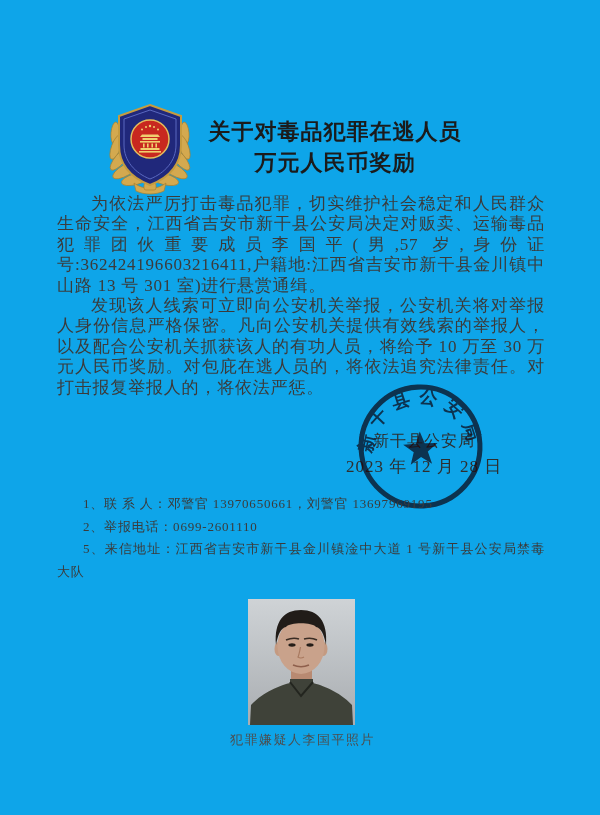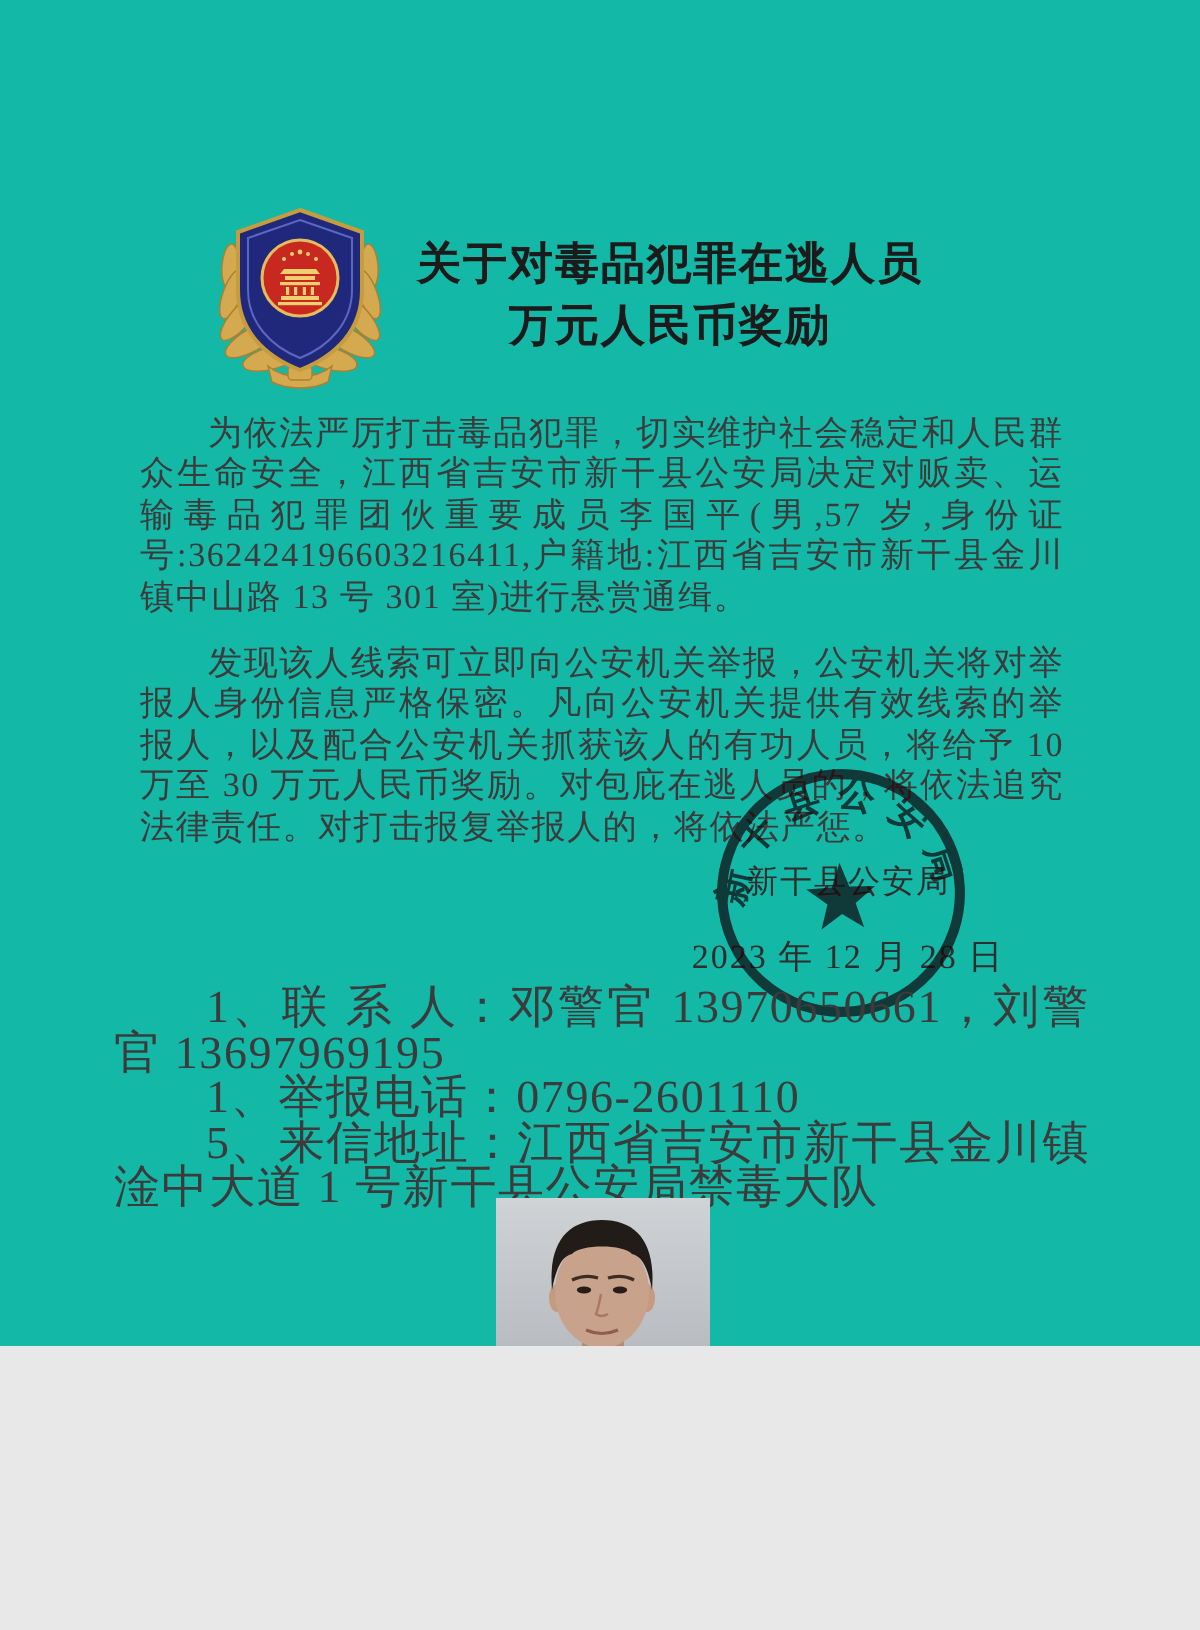--- a/index.html
+++ b/index.html
@@ -1,49 +1,49 @@
 <!DOCTYPE html>
 <html><head>
 <meta charset="utf-8">
 <style>
   html,body{margin:0;padding:0;background:#e8e8e8;}
   .page{
-    position:relative;width:600px;height:673px;margin:0 auto;
-    background:#14b8a6;overflow:hidden;
+    position:relative;width:600px;height:815px;margin:0 auto;
+    background:#0ea5e9;overflow:hidden;
     font-family:"Liberation Serif","DejaVu Serif",serif;
     color:#3b3b3b;
   }
   .badge{position:absolute;left:98px;top:95px;width:104px;height:102px;}
   .title{
     position:absolute;left:165px;top:116px;width:340px;
     text-align:center;font-family:"Liberation Sans","DejaVu Sans",sans-serif;
     font-weight:bold;font-size:22px;line-height:31px;color:#1b1b1b;
     letter-spacing:1px;
   }
   .bodytext{
     position:absolute;left:57px;top:194px;width:488px;
     font-size:17px;line-height:20.4px;text-align:justify;
     letter-spacing:0.8px;
   }
-  .bodytext p{margin:13px;text-indent:2em;}
+  .bodytext p{margin:0;text-indent:2em;}
   .issuer{
     position:absolute;left:324px;top:431px;width:200px;
     text-align:center;font-size:16px;letter-spacing:1px;color:#2e2e2e;
   }
   .issuedate{
     position:absolute;left:310px;top:455px;width:228px;
-    text-align:center;font-size:17px;letter-spacing:1px;color:#2e2e2e;margin-top:12px;
+    text-align:center;font-size:17px;letter-spacing:1px;color:#2e2e2e;
   }
   .seal{
     position:absolute;left:355px;top:381px;width:131px;height:131px;
     opacity:0.87;mix-blend-mode:multiply;transform:rotate(-3deg);
   }
   .contacts{
     position:absolute;left:57px;top:493px;width:488px;
-    font-size:23px;line-height:22.5px;text-align:justify;
+    font-size:13px;line-height:22.5px;text-align:justify;
     letter-spacing:0.8px;
   }
   .contacts p{margin:0;text-indent:2em;}
   .photo{position:absolute;left:248px;top:599px;width:107px;height:126px;}
   .caption{
     position:absolute;left:150px;top:731px;width:305px;
     text-align:center;font-size:13px;color:#4d4d4d;letter-spacing:1.5px;
   }
 </style>
 </head>
@@ -106,21 +106,21 @@
     </defs>
     <circle cx="65" cy="65" r="59" fill="none" stroke="#c5333e" stroke-width="5"></circle>
     <path d="M65,50 L69.35,62 L82.1,62.4 L72,70.3 L75.6,82.6 L65,75.4 L54.4,82.6 L58,70.3 L47.9,62.4 L60.65,62 Z" fill="#c5333e"></path>
     <text font-size="18" fill="#c5333e" letter-spacing="7" font-family="Liberation Serif, DejaVu Serif, serif" font-weight="bold">
       <textPath href="#sealArc" startOffset="50%" text-anchor="middle">新干县公安局</textPath>
     </text>
   </svg>
 
   <div class="contacts">
     <p>1、联 系 人：邓警官 13970650661，刘警官 13697969195</p>
-    <p>1、举报电话：0796-2601110</p>
+    <p>2、举报电话：0699-2601110</p>
     <p>5、来信地址：江西省吉安市新干县金川镇淦中大道 1 号新干县公安局禁毒大队</p>
   </div>
 
   <svg class="photo" viewBox="0 0 107 126" aria-hidden="true">
     <defs>
       <linearGradient id="pbg" x1="0" y1="0" x2="0" y2="1">
         <stop offset="0" stop-color="#cfd3d6"></stop>
         <stop offset="1" stop-color="#a9adb1"></stop>
       </linearGradient>
     </defs>

